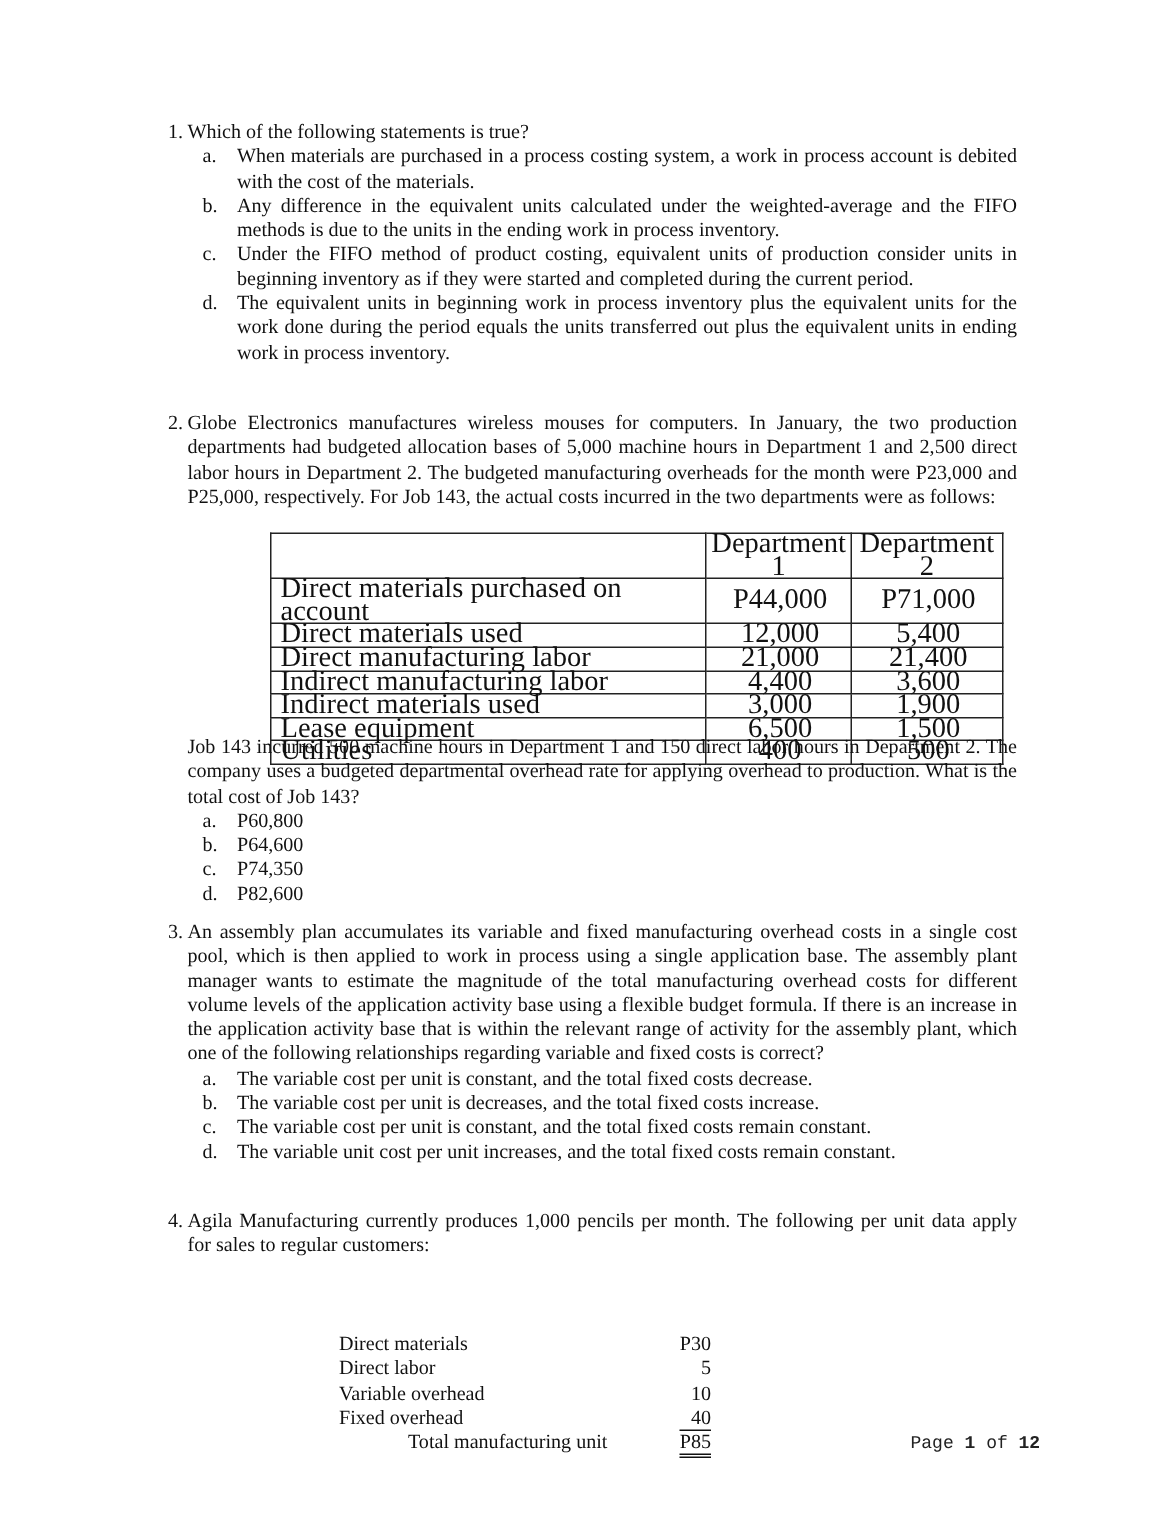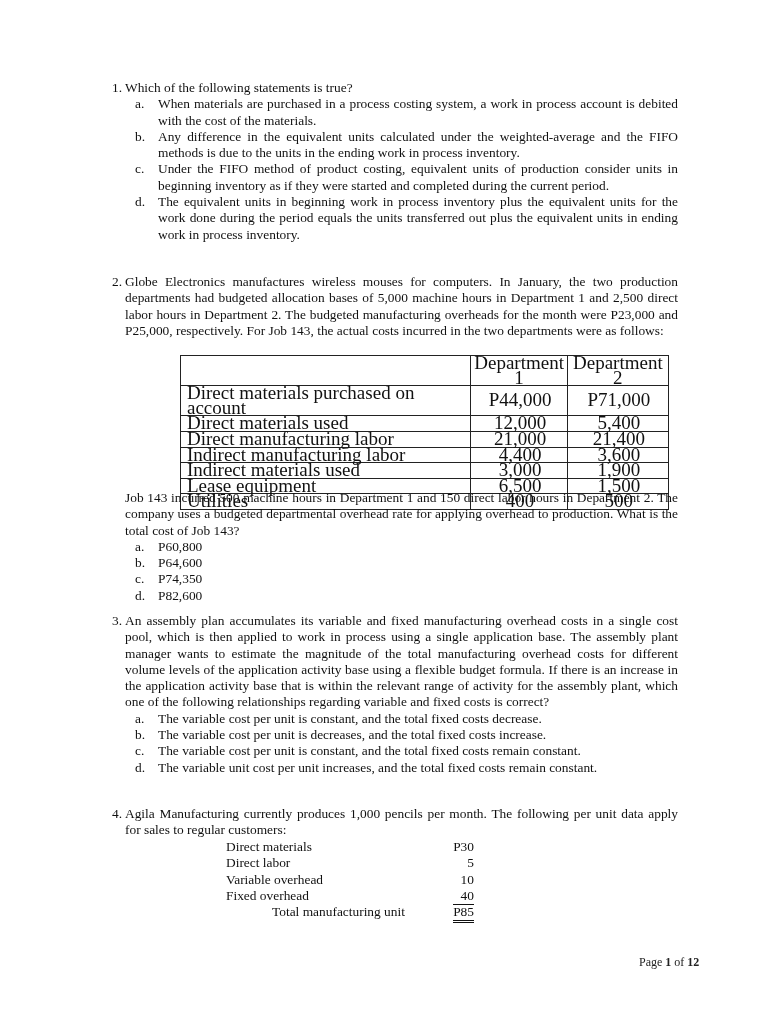--- a/index.html
+++ b/index.html
@@ -21,32 +21,32 @@
   }
   table.costs td {
     border: 1px solid #222; padding: 0 16px 0 6px; height: 14.6px;
   }
   table.costs td.num { text-align: center; padding-right: 4px; }
   table.costs td.c1 { width: 333px; }
   table.costs td.c2 { width: 86px; }
   table.costs td.c3 { width: 93px; }
   table.costs td.hdr { text-align: center; padding: 0 2px; }
 
-  .sched { position: absolute; left: 226px; top: 839px; width: 250px; }
+  .sched { position: absolute; left: 226px; top: 888px; width: 250px; }
   .srow { position: relative; height: 16.3px; }
   .srow .lbl { position: absolute; left: 0; }
   .srow .val { position: absolute; right: 2px; text-align: right; }
   .srow.total .lbl { left: 46px; }
   .uline { border-bottom: 1px solid #111; padding-left: 8px; }
   .dline { border-bottom: 3px double #111; }
 
   .footer {
     position: absolute; left: 607px; top: 954px;
-    font-family: Liberation Serif, serif;
-    font-size: 12px; color: #222; margin-left: 32px;
+    font-family: Liberation Mono, monospace;
+    font-size: 12px; color: #222;
   }
   .footer b { font-weight: bold; }
 </style>
 </head>
 <body>
 
 <div class="q" style="top:80px;">
   <span class="qnum">1.</span>
   <div class="qbody">Which of the following statements is true?</div>
   <div class="opts">

